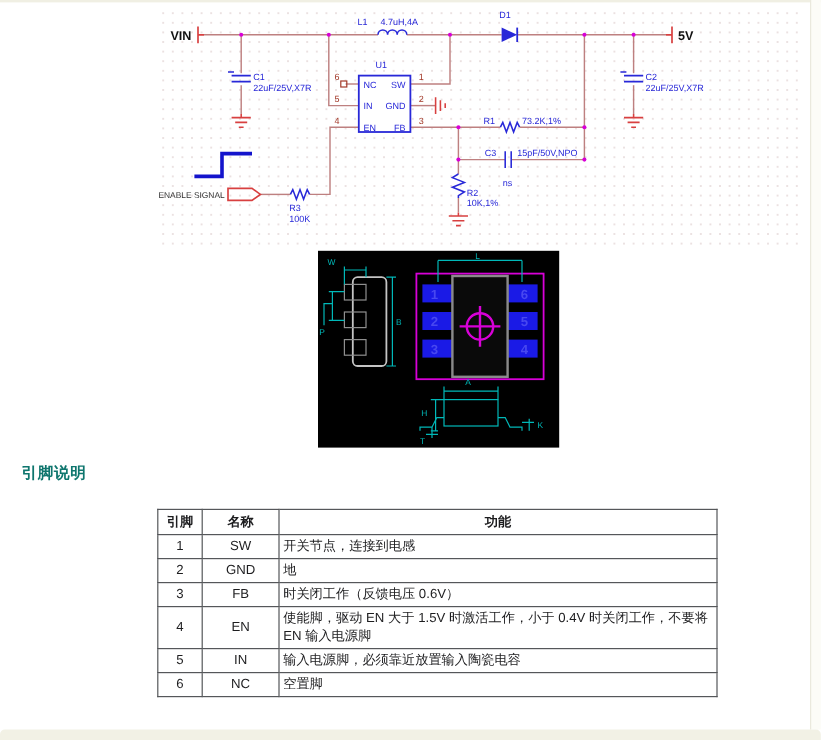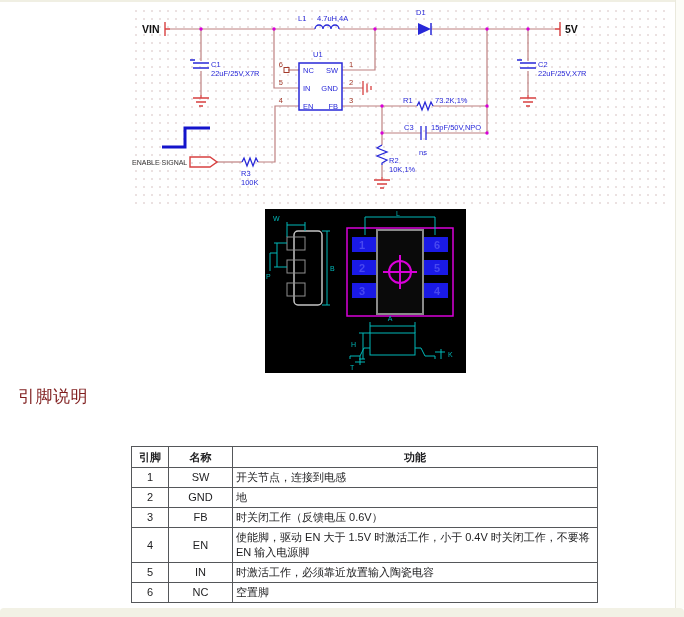--- a/index.html
+++ b/index.html
@@ -19,26 +19,26 @@
   }
   .schematic svg{position:absolute;left:0;top:0;}
   .sch-txt{font-family:"Liberation Sans",sans-serif;}
 
   
   .package{position:absolute;left:265px;top:209px;width:201px;height:164px;background:#000;}
   .package svg{position:absolute;left:0;top:0;}
 
   
   .section-heading{
-    position:absolute;left:18px;top:385px;font-size:17px;font-weight:normal;color:#7f1d1d;
+    position:absolute;left:18px;top:385px;font-size:13px;font-weight:bold;color:#0f766e;
     letter-spacing:0.5px;
   }
 
   
-  .pin-table-wrap{position:absolute;left:131px;top:446px;}
+  .pin-table-wrap{position:absolute;left:131px;top:424px;}
   table.pin-table{border-collapse:collapse;table-layout:fixed;width:466px;background:#fff;}
   table.pin-table th,table.pin-table td{
     border:1px solid #55575A;font-size:11px;color:#1d1d1f;line-height:15px;
     padding:2px 3px;vertical-align:middle;
   }
   table.pin-table th{font-weight:bold;height:16px;text-align:center;}
   table.pin-table td{height:14px;}
   td.c1,td.c2{text-align:center;}
   td.c3{text-align:left;padding:2px 8px;margin-left:12px;}
   col.col1{width:37px;} col.col2{width:64px;} col.col3{width:365px;}
@@ -261,21 +261,21 @@
         <td class="c3">时关闭工作（反馈电压 0.6V）</td>
       </tr>
       <tr>
         <td class="c1">4</td>
         <td class="c2">EN</td>
         <td class="c3">使能脚，驱动 EN 大于 1.5V 时激活工作，小于 0.4V 时关闭工作，不要将 EN 输入电源脚</td>
       </tr>
       <tr>
         <td class="c1">5</td>
         <td class="c2">IN</td>
-        <td class="c3">时激活工作，必须靠近放置输入陶瓷电容</td>
+        <td class="c3">输入电源脚，必须靠近放置输入陶瓷电容</td>
       </tr>
       <tr>
         <td class="c1">6</td>
         <td class="c2">NC</td>
         <td class="c3">空置脚</td>
       </tr>
     </tbody>
   </table>
 </div>
 

